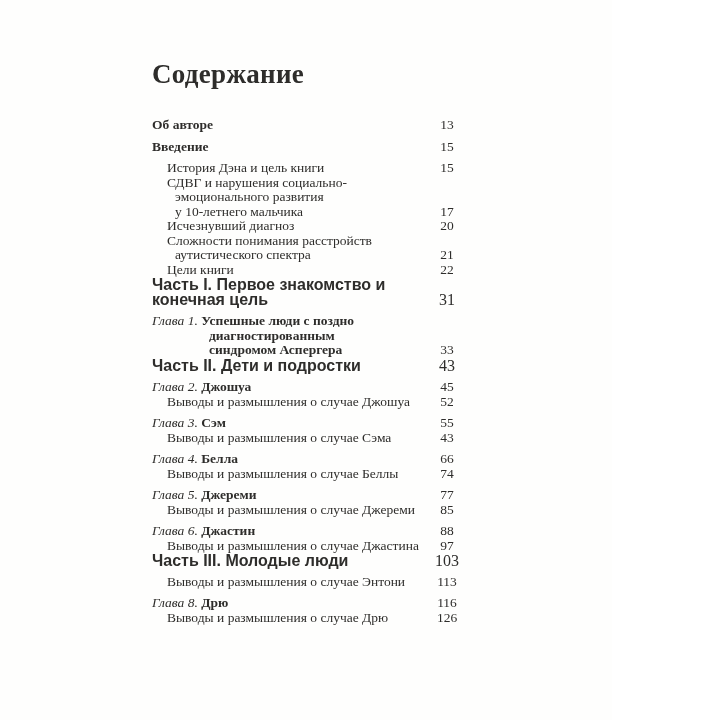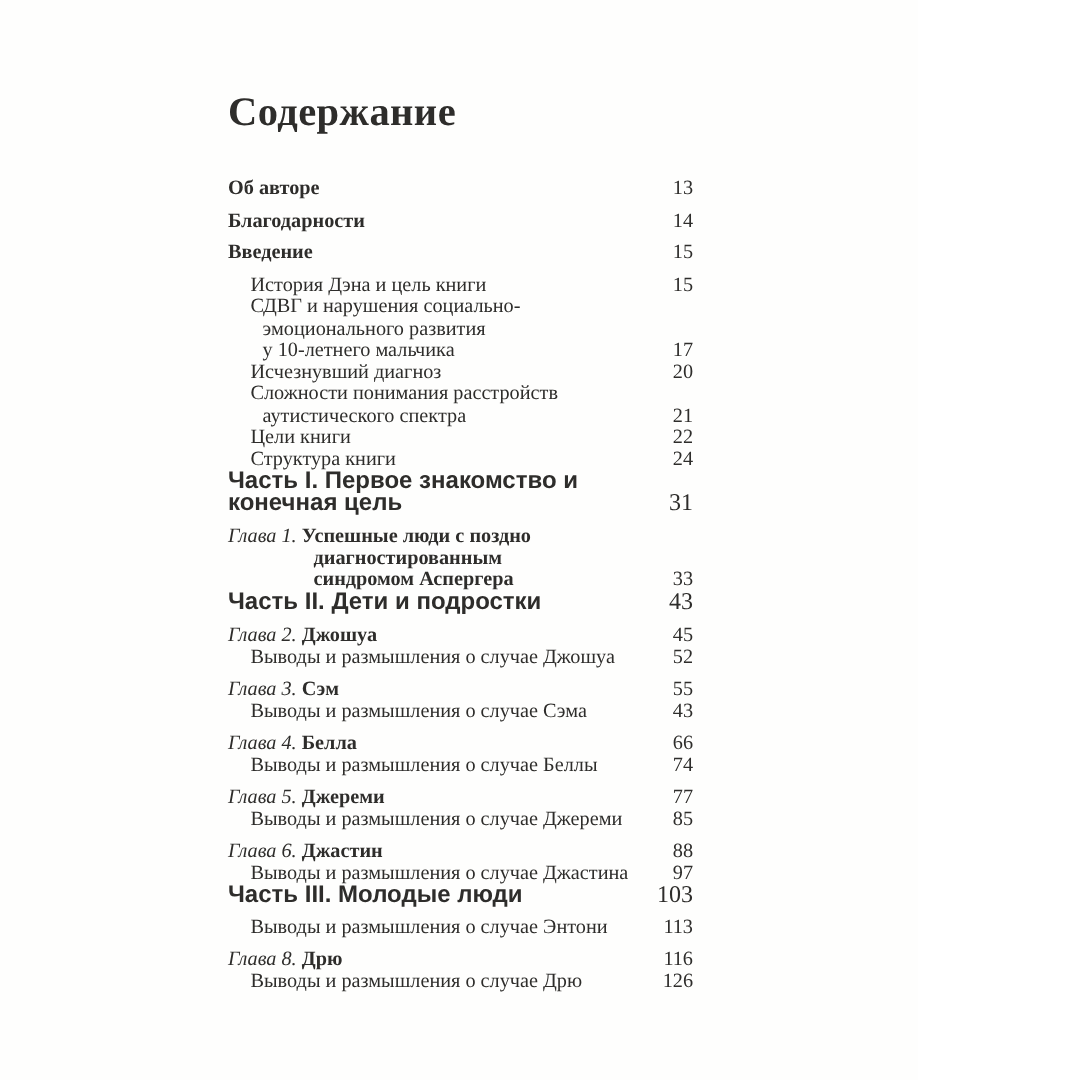--- a/index.html
+++ b/index.html
@@ -40,21 +40,21 @@
   .label {
     flex: 1 1 auto;
     min-width: 0;
   }
   .text {
     white-space: pre-line;
   }
   .page-num {
     flex: 0 0 auto;
     width: 30px;
-    text-align: right;
+    text-align: center;
     padding-left: 10px;
     font-family: "Liberation Serif", serif;
     font-weight: normal;
     font-style: normal;
   }
   
   .row-front {
     font-weight: bold;
     margin-bottom: 7px;
   }
@@ -92,24 +92,20 @@
 
 <div class="sheet">
   <h1 class="page-title">Содержание</h1>
 
   <div class="toc-list" id="toc-list">
       <div class="row row-front">
         <span class="label"> <span class="text">Об авторе</span></span>
         <span class="page-num">13</span>
       </div>
       <div class="row row-front">
-        <span class="label"> <span class="text">Благодарности</span></span>
-        <span class="page-num">14</span>
-      </div>
-      <div class="row row-front">
         <span class="label"> <span class="text">Введение</span></span>
         <span class="page-num">15</span>
       </div>
       <div class="row row-sub">
         <span class="label"> <span class="text">История Дэна и цель книги</span></span>
         <span class="page-num">15</span>
       </div>
       <div class="row row-sub">
         <span class="label"> <span class="text">СДВГ и нарушения социально-эмоционального развития
 у 10-летнего мальчика</span></span>
@@ -119,24 +115,20 @@
         <span class="label"> <span class="text">Исчезнувший диагноз</span></span>
         <span class="page-num">20</span>
       </div>
       <div class="row row-sub">
         <span class="label"> <span class="text">Сложности понимания расстройств аутистического спектра</span></span>
         <span class="page-num">21</span>
       </div>
       <div class="row row-sub">
         <span class="label"> <span class="text">Цели книги</span></span>
         <span class="page-num">22</span>
-      </div>
-      <div class="row row-sub">
-        <span class="label"> <span class="text">Структура книги</span></span>
-        <span class="page-num">24</span>
       </div>
       <div class="row row-part">
         <span class="label"> <span class="text">Часть I. Первое знакомство и конечная цель</span></span>
         <span class="page-num">31</span>
       </div>
       <div class="row row-chapter">
         <span class="label"><span class="prefix">Глава 1.</span> <span class="text">Успешные люди с поздно диагностированным
 синдромом Аспергера</span></span>
         <span class="page-num">33</span>
       </div>

